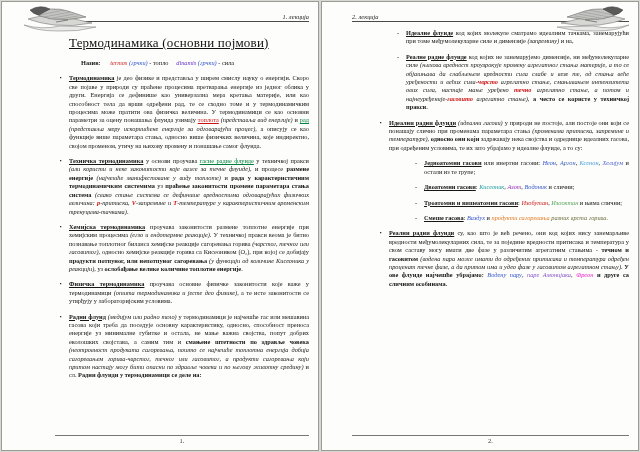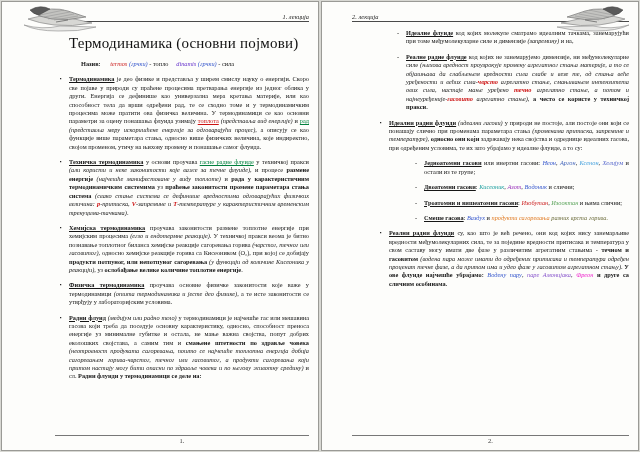--- a/index.html
+++ b/index.html
@@ -28,22 +28,22 @@
     padding-bottom:1px;font-size:6.4px;font-style:italic;color:#222;
   }
   .page1 .header{justify-content:flex-end;}
   .page2 .header{justify-content:flex-start;}
 
   .logo{position:absolute;top:2px;z-index:2;}
   .logo-left{left:18px;}
   .logo-right{right:5px;transform:scaleX(-1);}
 
   .title{
-    font-size:15px;font-weight:normal;letter-spacing:.2px;
-    margin:13px 0 0 14px;color:#111;
+    font-size:13px;font-weight:normal;letter-spacing:.2px;
+    margin:13px 0 0 14px;color:#111;text-decoration:underline;
   }
 
   .blocks{font-size:6.3px;line-height:8.4px;}
   .block{display:flex;margin-top:7px;}
   .block .marker{flex:0 0 9px;color:#111;}
   .bullet .marker{font-size:4.6px;line-height:8.4px;}
   .btext{flex:1;text-align:justify;}
 
   .page1 .bullet{margin-left:5px;}
   .page2 .bullet{margin-left:28px;}

